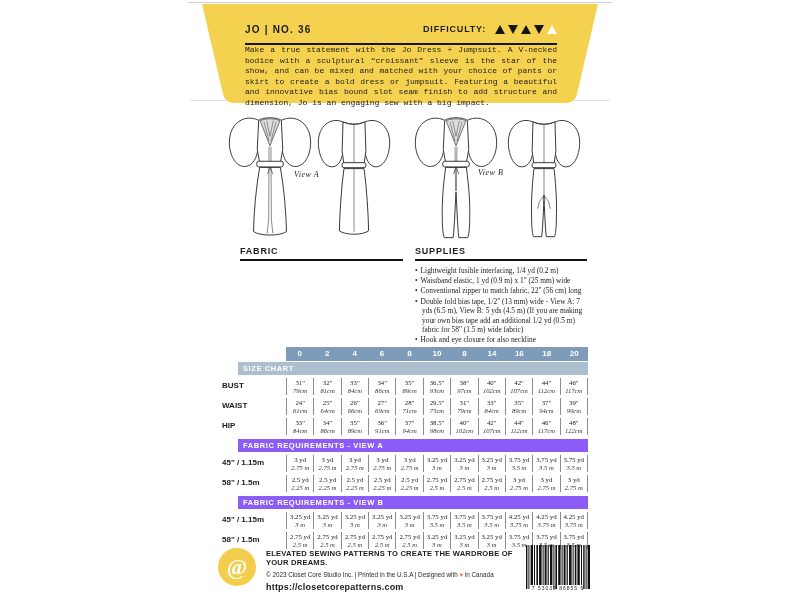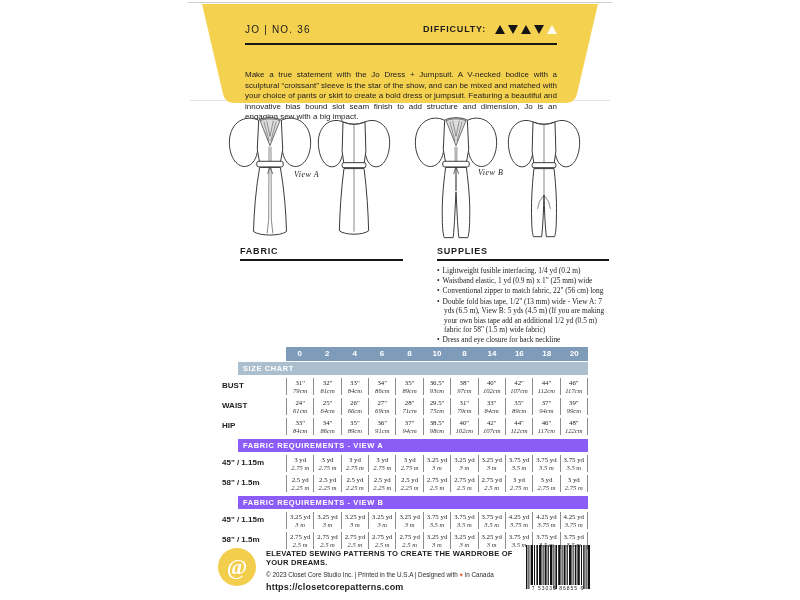--- a/index.html
+++ b/index.html
@@ -8,31 +8,31 @@
     font-family:"Liberation Sans",sans-serif;color:#1c1c1c;overflow:hidden;
   }
   .abs{position:absolute;}
   
   .top-edge{left:188px;top:2px;width:424px;height:1px;background:#cfcfcf;}
   .fold-line{left:190px;top:100px;width:420px;height:1px;background:#e2e2e2;}
   
   .flap-svg{left:190px;top:3px;width:420px;height:102px;}
   .flap-content{left:245px;top:20px;width:312px;}
   .flap-head{display:flex;justify-content:space-between;align-items:center;}
-  .flap-title{font-weight:normal;font-size:10px;letter-spacing:1.2px;}
+  .flap-title{font-weight:bold;font-size:10px;letter-spacing:1.2px;}
   .difficulty{display:flex;align-items:center;}
   .difficulty-label{font-weight:bold;font-size:9px;letter-spacing:.8px;margin-right:6px;}
   .tri{width:0;height:0;display:inline-block;margin-left:3px;}
   .tri-up{border-left:5px solid transparent;border-right:5px solid transparent;border-bottom:9px solid #141414;}
   .tri-down{border-left:5px solid transparent;border-right:5px solid transparent;border-top:9px solid #141414;}
   .tri-light.tri-up{border-bottom-color:#fdfbf2;}
   .flap-rule{height:2px;background:#161616;margin-top:5px;}
   .intro{
-    font-family:Liberation Sans, sans-serif;font-size:8px;line-height:10.5px;
-    margin-top:25px;text-align:justify;
+    font-family:Liberation Mono, monospace;font-size:8px;line-height:10.5px;
+    margin-top:0;text-align:justify;
   }
   
   .illo{position:absolute;}
   .illo svg{display:block;}
   .view-label{font-family:"Liberation Serif",serif;font-style:italic;font-size:8px;letter-spacing:.5px;}
   
   .col-head{font-weight:bold;font-size:9px;letter-spacing:.8px;}
   .col-rule{height:1.5px;background:#161616;margin-top:3px;margin-bottom:5px;}
   .serif-body{font-family:"Liberation Serif",serif;font-size:7.6px;line-height:9.6px;text-align:justify;}
   .supplies-list{list-style:none;margin:0;padding:0;font-family:"Liberation Serif",serif;font-size:7.4px;line-height:9.4px;}
@@ -148,29 +148,29 @@
   </div>
   <div class="abs view-label" style="left:72px;top:62px;">View A</div>
   <div class="abs view-label" style="left:256px;top:60px;">View B</div>
 </div>
 
 <div class="abs" style="left:240px;top:246px;width:163px;">
   <div class="col-head">FABRIC</div>
   <div class="col-rule"></div>
 </div>
 
-<div class="abs" style="left:437px;top:246px;width:172px;">
+<div class="abs" style="left:415px;top:246px;width:172px;">
   <div class="col-head">SUPPLIES</div>
   <div class="col-rule"></div>
   <ul class="supplies-list" id="supplies-list">
       <li>Lightweight fusible interfacing, 1/4 yd (0.2 m)</li>
       <li>Waistband elastic, 1 yd (0.9 m) x 1" (25 mm) wide</li>
       <li>Conventional zipper to match fabric, 22" (56 cm) long</li>
       <li>Double fold bias tape, 1/2" (13 mm) wide - View A: 7 yds (6.5 m), View B: 5 yds (4.5 m) <span class="supply-note">(If you are making your own bias tape add an additional 1/2 yd (0.5 m) fabric for 58" (1.5 m) wide fabric)</span></li>
-      <li>Dress and eye closure for back neckline</li>
+      <li>Hook and eye closure for also neckline</li>
       <li>Thread in matching colour</li>
     </ul>
 </div>
 
 <div class="abs tables">
   <div class="size-header">
     <div class="spacer"></div>
     <div class="cells" id="size-header-cells">
         <div>0</div>
         <div>2</div>

